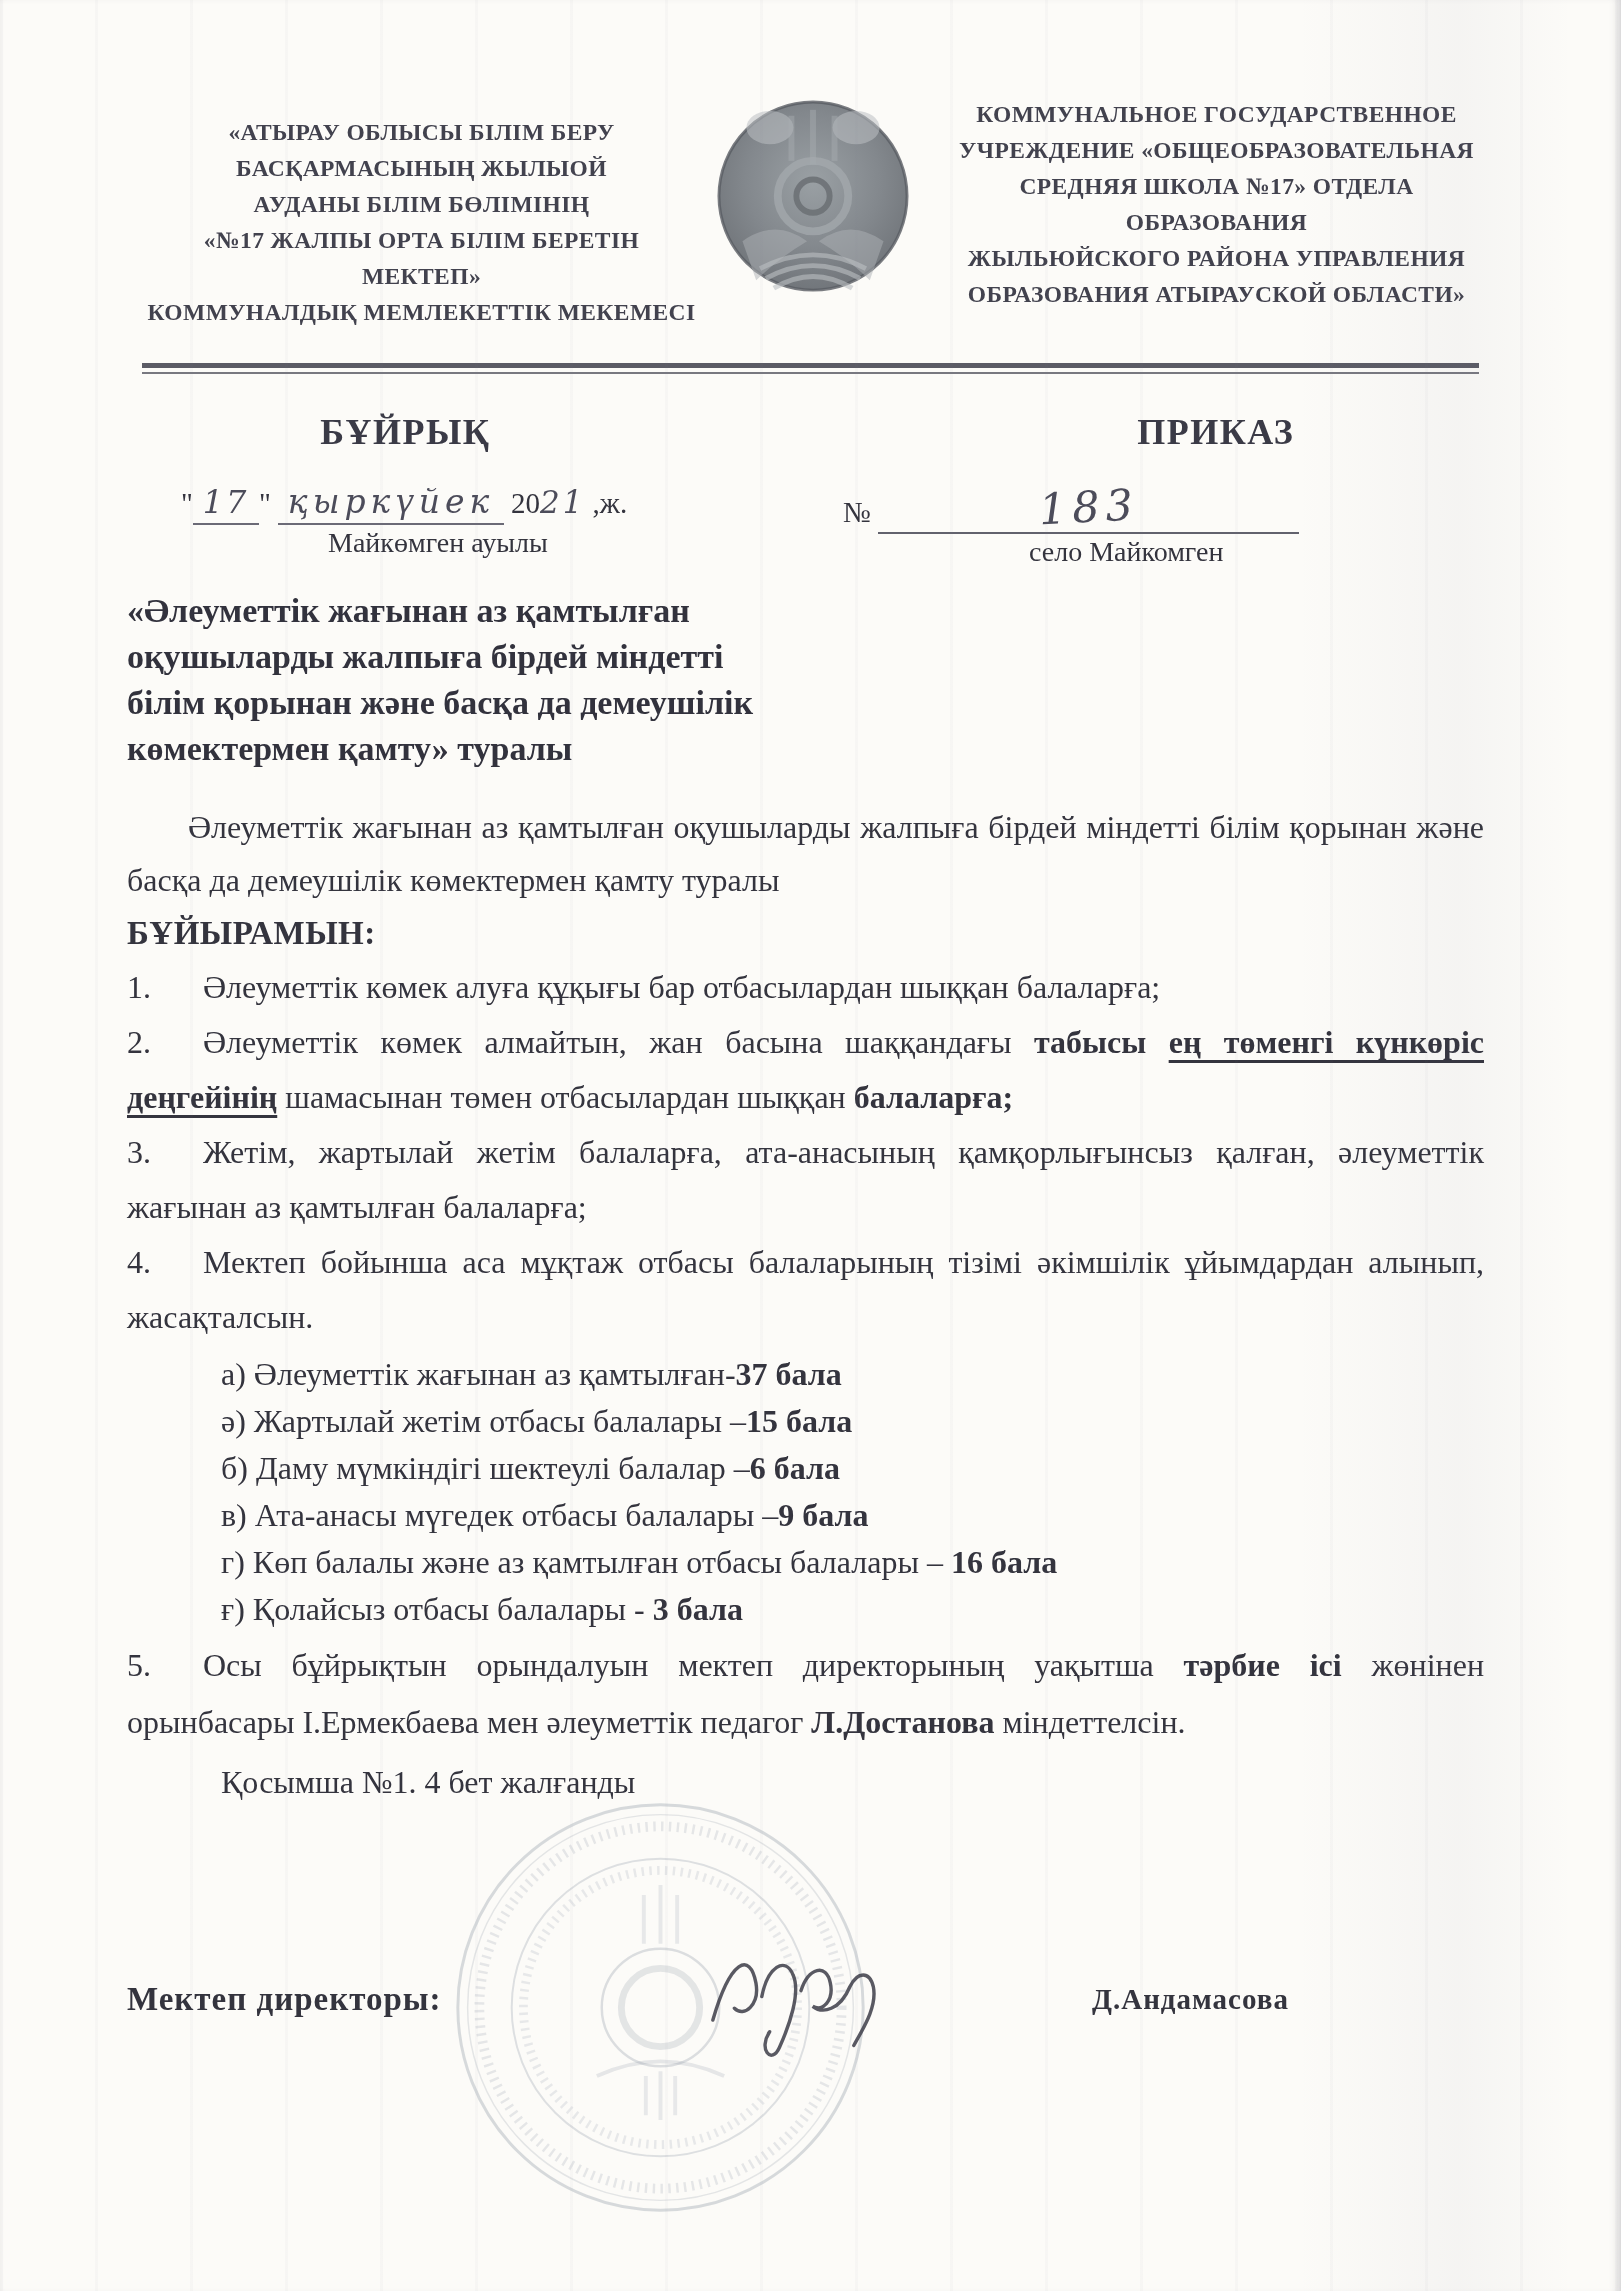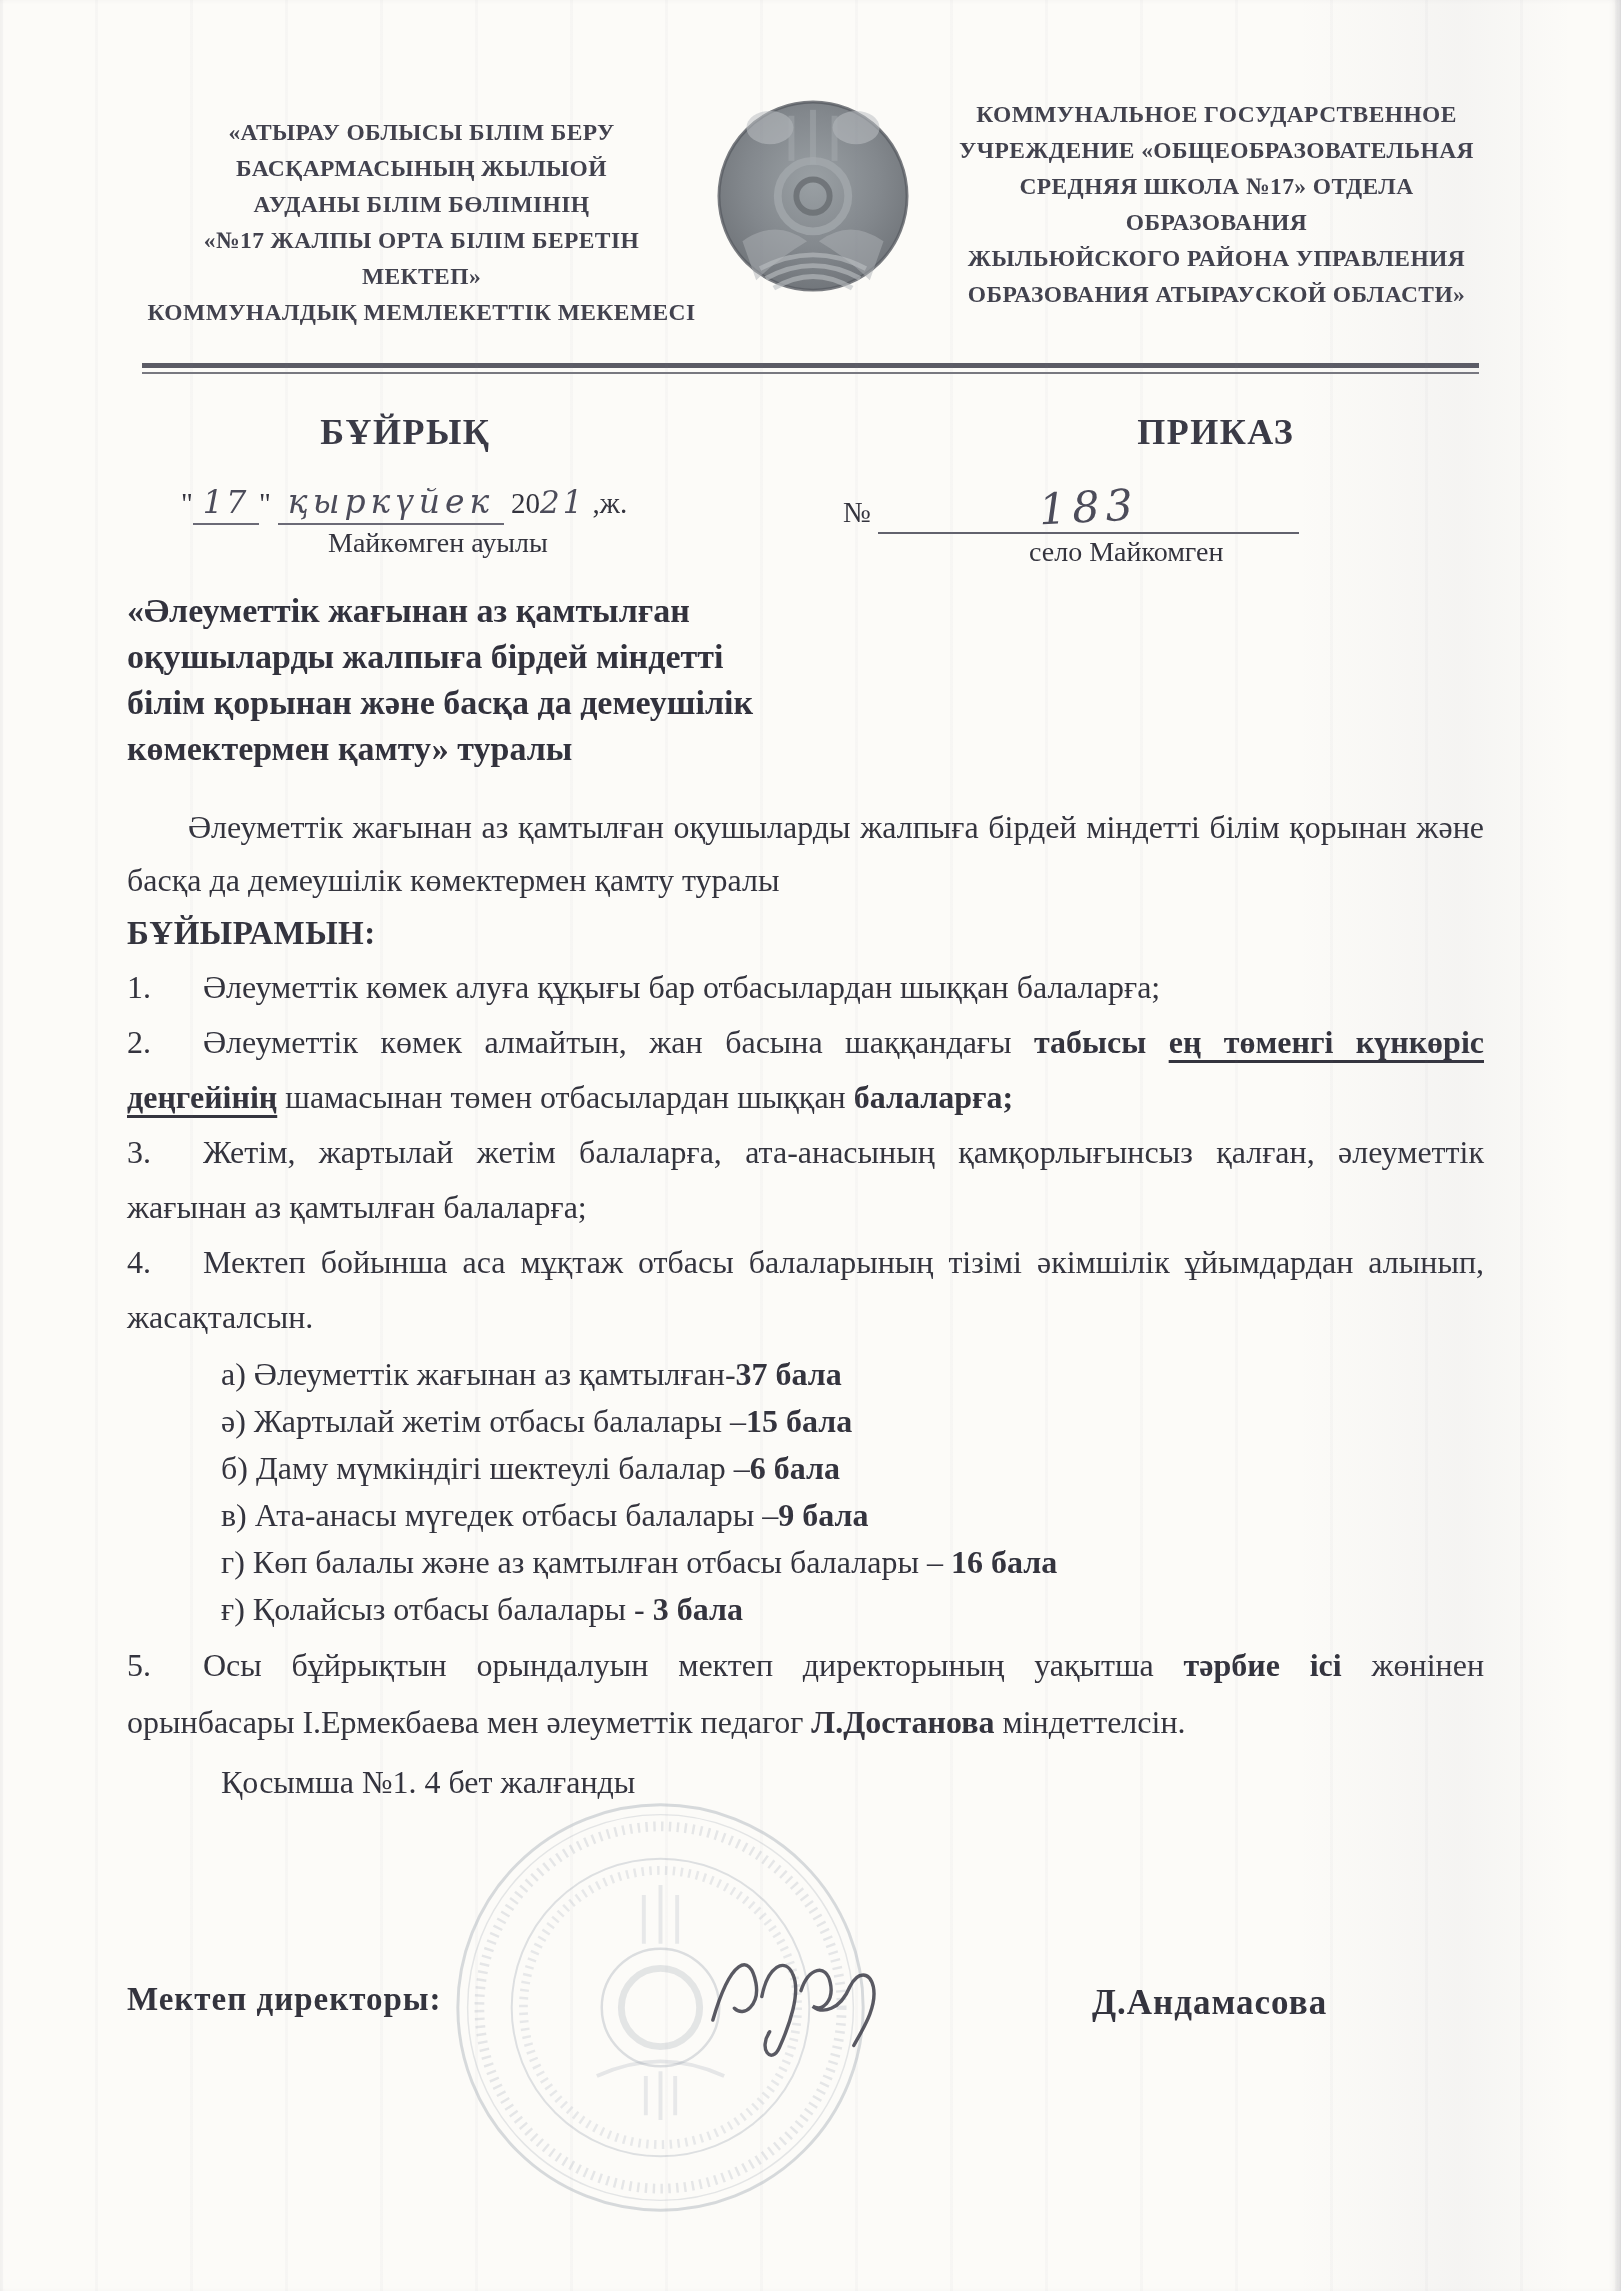--- a/index.html
+++ b/index.html
@@ -61,21 +61,21 @@
   .sub-list{margin:5.9px 0 0 94px;}
   .sub-item{font-size:32px;line-height:47px;}
   .sub-item .cnt{font-weight:bold;}
 
   .item5{margin:3.9px 0 0 0;font-size:32px;line-height:57px;text-align:justify;}
   .attachment{margin:7.8px 0 0 94px;font-size:32px;line-height:47px;}
 
   .sig-row{position:relative;height:167px;margin-top:118px;}
   .sig-label{position:absolute;left:0;top:57px;font-weight:bold;font-size:33px;letter-spacing:1px;z-index:2;}
   .sig-script{position:absolute;left:578px;top:5.9px;z-index:2;}
-  .sig-name{position:absolute;left:965px;top:59px;font-weight:bold;font-size:35px;letter-spacing:1px;z-index:2;}
+  .sig-name{position:absolute;left:965px;top:59px;font-weight:bold;font-size:29px;letter-spacing:1px;z-index:2;}
   .stamp{position:absolute;left:323px;top:-127px;z-index:1;}
 </style>
 </head>
 <body>
 
 <div class="page">
 
   <div class="header">
     <div class="hdr-col hdr-left">
       <div>«АТЫРАУ ОБЛЫСЫ БІЛІМ БЕРУ</div>

